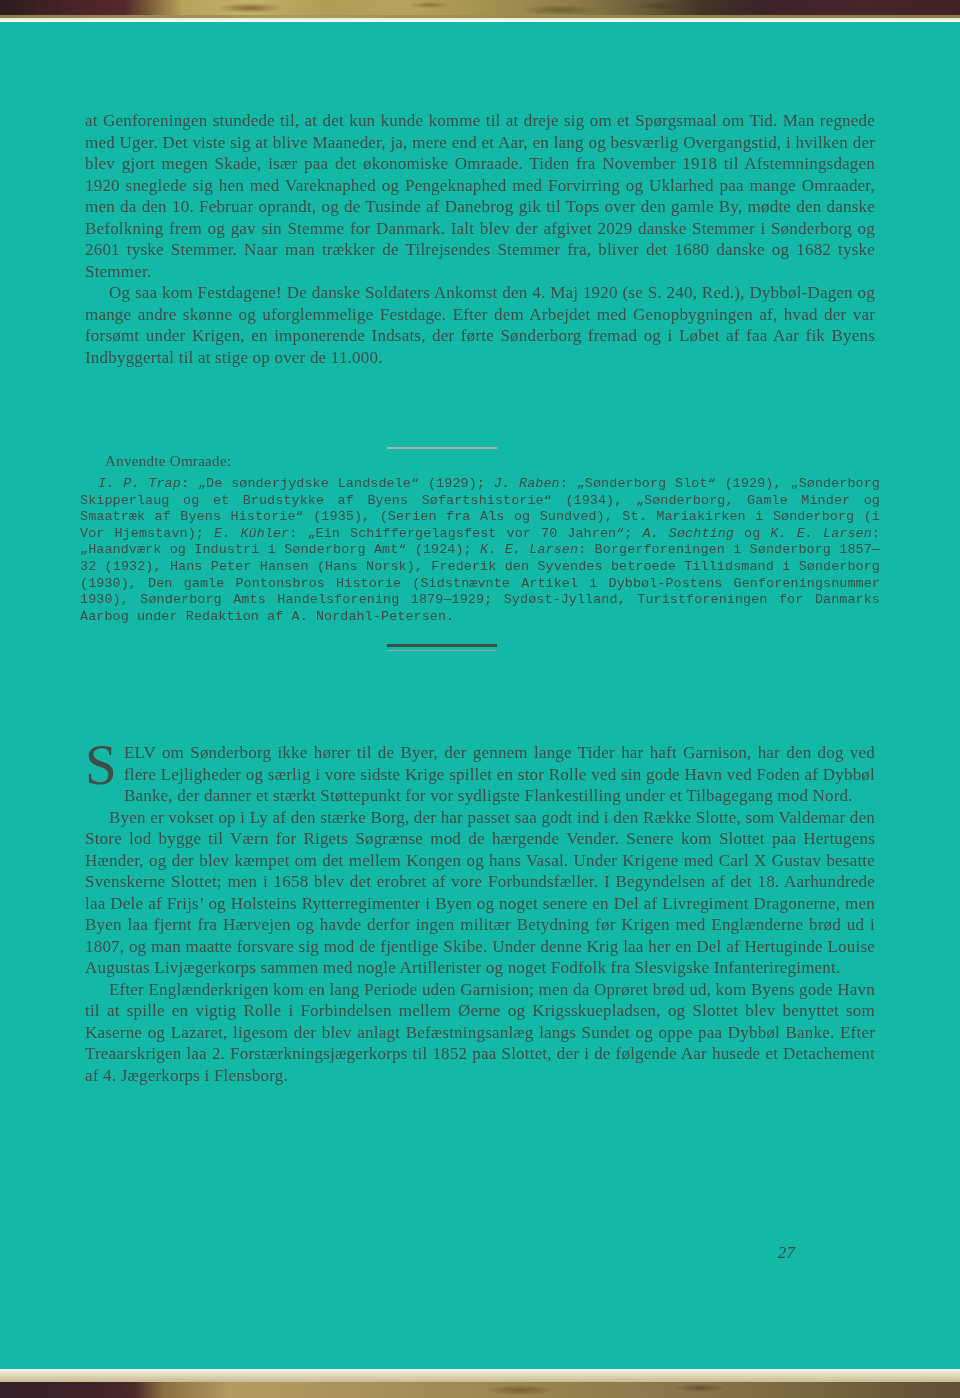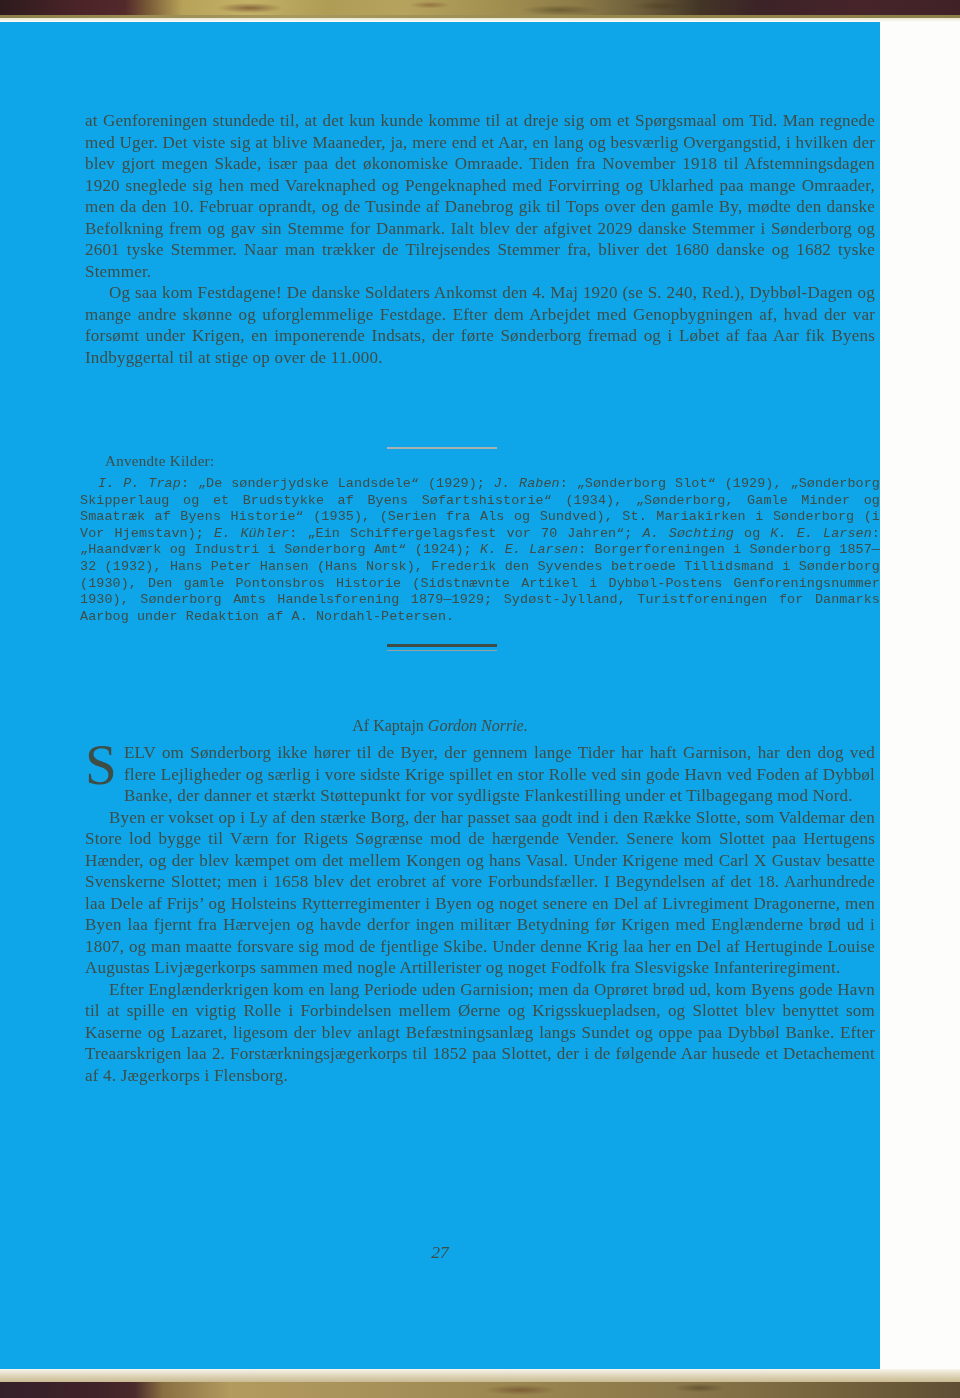--- a/index.html
+++ b/index.html
@@ -3,21 +3,21 @@
 <meta charset="utf-8">
 <style>
   html,body{margin:0;padding:0;}
   body{
     width:960px;height:1398px;
     background:#fdfdfb;
     font-family:"Liberation Serif", serif;
     color:#3f4d47;
     overflow:hidden;
   }
-  #page{position:relative;width:880px;height:1398px;background:#0ea5e9;}
+  #page{position:relative;width:960px;height:1398px;background:#14b8a6;}
 
   
   .binding-top{
     position:absolute;top:0;left:0;width:960px;height:15px;
     background:
       radial-gradient(ellipse 46px 7px at 250px 8px, rgba(96,54,32,.6) 0%, transparent 72%),
       radial-gradient(ellipse 30px 5px at 430px 5px, rgba(122,82,42,.55) 0%, transparent 70%),
       radial-gradient(ellipse 54px 7px at 560px 10px, rgba(75,62,30,.5) 0%, transparent 72%),
       radial-gradient(ellipse 40px 6px at 660px 6px, rgba(70,55,28,.45) 0%, transparent 72%),
       linear-gradient(90deg,#2e1b1d 0%,#4a2428 8%,#53292b 13%,#7a5c38 15.5%,#b7a259 19%,#c4b168 26%,#af9c55 34%,#b6a35e 42%,#a18f50 52%,#8d7c48 60%,#6b5c3a 67%,#433526 73%,#3c2327 79%,#46242a 90%,#402226 100%);
@@ -91,45 +91,44 @@
   .article-text{position:absolute;top:742px;left:85px;width:790px;}
   .dropcap{
     float:left;
     font-size:57px;line-height:44px;
     padding:1px 7px 0 0;
     font-family:"Liberation Serif", serif;
   }
 
   .page-number{
     position:absolute;top:1242px;left:85px;width:710px;
-    text-align:center;font-style:italic;font-size:17.5px;
+    text-align:right;font-style:italic;font-size:17.5px;
   }
 </style>
 </head>
 <body>
 
 <div id="page">
 
   <div class="binding-top"></div>
   <div class="binding-top-line"></div>
   <div class="binding-top-fade"></div>
 
   <div class="intro-text flowtext">
     <p>at Genforeningen stundede til, at det kun kunde komme til at dreje sig om et Spørgsmaal om Tid. Man regnede med Uger. Det viste sig at blive Maaneder, ja, mere end et Aar, en lang og besværlig Overgangstid, i hvilken der blev gjort megen Skade, især paa det økonomiske Omraade. Tiden fra November 1918 til Afstemningsdagen 1920 sneglede sig hen med Vareknaphed og Pengeknaphed med Forvirring og Uklarhed paa mange Omraader, men da den 10. Februar oprandt, og de Tusinde af Danebrog gik til Tops over den gamle By, mødte den danske Befolkning frem og gav sin Stemme for Danmark. Ialt blev der afgivet 2029 danske Stemmer i Sønderborg og 2601 tyske Stemmer. Naar man trækker de Tilrejsendes Stemmer fra, bliver det 1680 danske og 1682 tyske Stemmer.</p>
     <p class="indent">Og saa kom Festdagene! De danske Soldaters Ankomst den 4. Maj 1920 (se S. 240, Red.), Dybbøl-Dagen og mange andre skønne og uforglemmelige Festdage. Efter dem Arbejdet med Genopbygningen af, hvad der var forsømt under Krigen, en imponerende Indsats, der førte Sønderborg fremad og i Løbet af faa Aar fik Byens Indbyggertal til at stige op over de 11.000.</p>
   </div>
 
   <div class="rule-single"></div>
 
-  <div class="sources-label">Anvendte Kilder:</div>
+  <div class="sources-label">Anvendte Omraade:</div>
   <div class="sources-text"><i>I. P. Trap</i><span>: „De sønderjydske Landsdele“ (1929); </span><i>J. Raben</i><span>: „Sønderborg Slot“ (1929), „Sønderborg Skipperlaug og et Brudstykke af Byens Søfartshistorie“ (1934), „Sønderborg, Gamle Minder og Smaatræk af Byens Historie“ (1935), (Serien fra Als og Sundved), St. Mariakirken i Sønderborg (i Vor Hjemstavn); </span><i>E. Kühler</i><span>: „Ein Schiffergelagsfest vor 70 Jahren“; </span><i>A. Søchting</i><span> og </span><i>K. E. Larsen</i><span>: „Haandværk og Industri i Sønderborg Amt“ (1924); </span><i>K. E. Larsen</i><span>: Borgerforeningen i Sønderborg 1857—32 (1932), Hans Peter Hansen (Hans Norsk), Frederik den Syvendes betroede Tillidsmand i Sønderborg (1930), Den gamle Pontonsbros Historie (Sidstnævnte Artikel i Dybbøl-Postens Genforeningsnummer 1930), Sønderborg Amts Handelsforening 1879—1929; Sydøst-Jylland, Turistforeningen for Danmarks Aarbog under Redaktion af A. Nordahl-Petersen.</span></div>
 
   <div class="rule-double"></div>
 
-  <div class="article-byline"><span>Af Kaptajn </span><i>Gordon Norrie.</i></div>
 
   <div class="article-text flowtext">
     <p><span class="dropcap">S</span><span>ELV om Sønderborg ikke hører til de Byer, der gennem lange Tider har haft Garnison, har den dog ved flere Lejligheder og særlig i vore sidste Krige spillet en stor Rolle ved sin gode Havn ved Foden af Dybbøl Banke, der danner et stærkt Støttepunkt for vor sydligste Flankestilling under et Tilbagegang mod Nord.</span></p>
     <p class="indent">Byen er vokset op i Ly af den stærke Borg, der har passet saa godt ind i den Række Slotte, som Valdemar den Store lod bygge til Værn for Rigets Søgrænse mod de hærgende Vender. Senere kom Slottet paa Hertugens Hænder, og der blev kæmpet om det mellem Kongen og hans Vasal. Under Krigene med Carl X Gustav besatte Svenskerne Slottet; men i 1658 blev det erobret af vore Forbundsfæller. I Begyndelsen af det 18. Aarhundrede laa Dele af Frijs’ og Holsteins Rytterregimenter i Byen og noget senere en Del af Livregiment Dragonerne, men Byen laa fjernt fra Hærvejen og havde derfor ingen militær Betydning før Krigen med Englænderne brød ud i 1807, og man maatte forsvare sig mod de fjentlige Skibe. Under denne Krig laa her en Del af Hertuginde Louise Augustas Livjægerkorps sammen med nogle Artillerister og noget Fodfolk fra Slesvigske Infanteriregiment.</p>
     <p class="indent">Efter Englænderkrigen kom en lang Periode uden Garnision; men da Oprøret brød ud, kom Byens gode Havn til at spille en vigtig Rolle i Forbindelsen mellem Øerne og Krigsskuepladsen, og Slottet blev benyttet som Kaserne og Lazaret, ligesom der blev anlagt Befæstningsanlæg langs Sundet og oppe paa Dybbøl Banke. Efter Treaarskrigen laa 2. Forstærkningsjægerkorps til 1852 paa Slottet, der i de følgende Aar husede et Detachement af 4. Jægerkorps i Flensborg.</p>
   </div>
 
   <div class="page-number">27</div>
 
   <div class="page-bottom-edge"></div>

